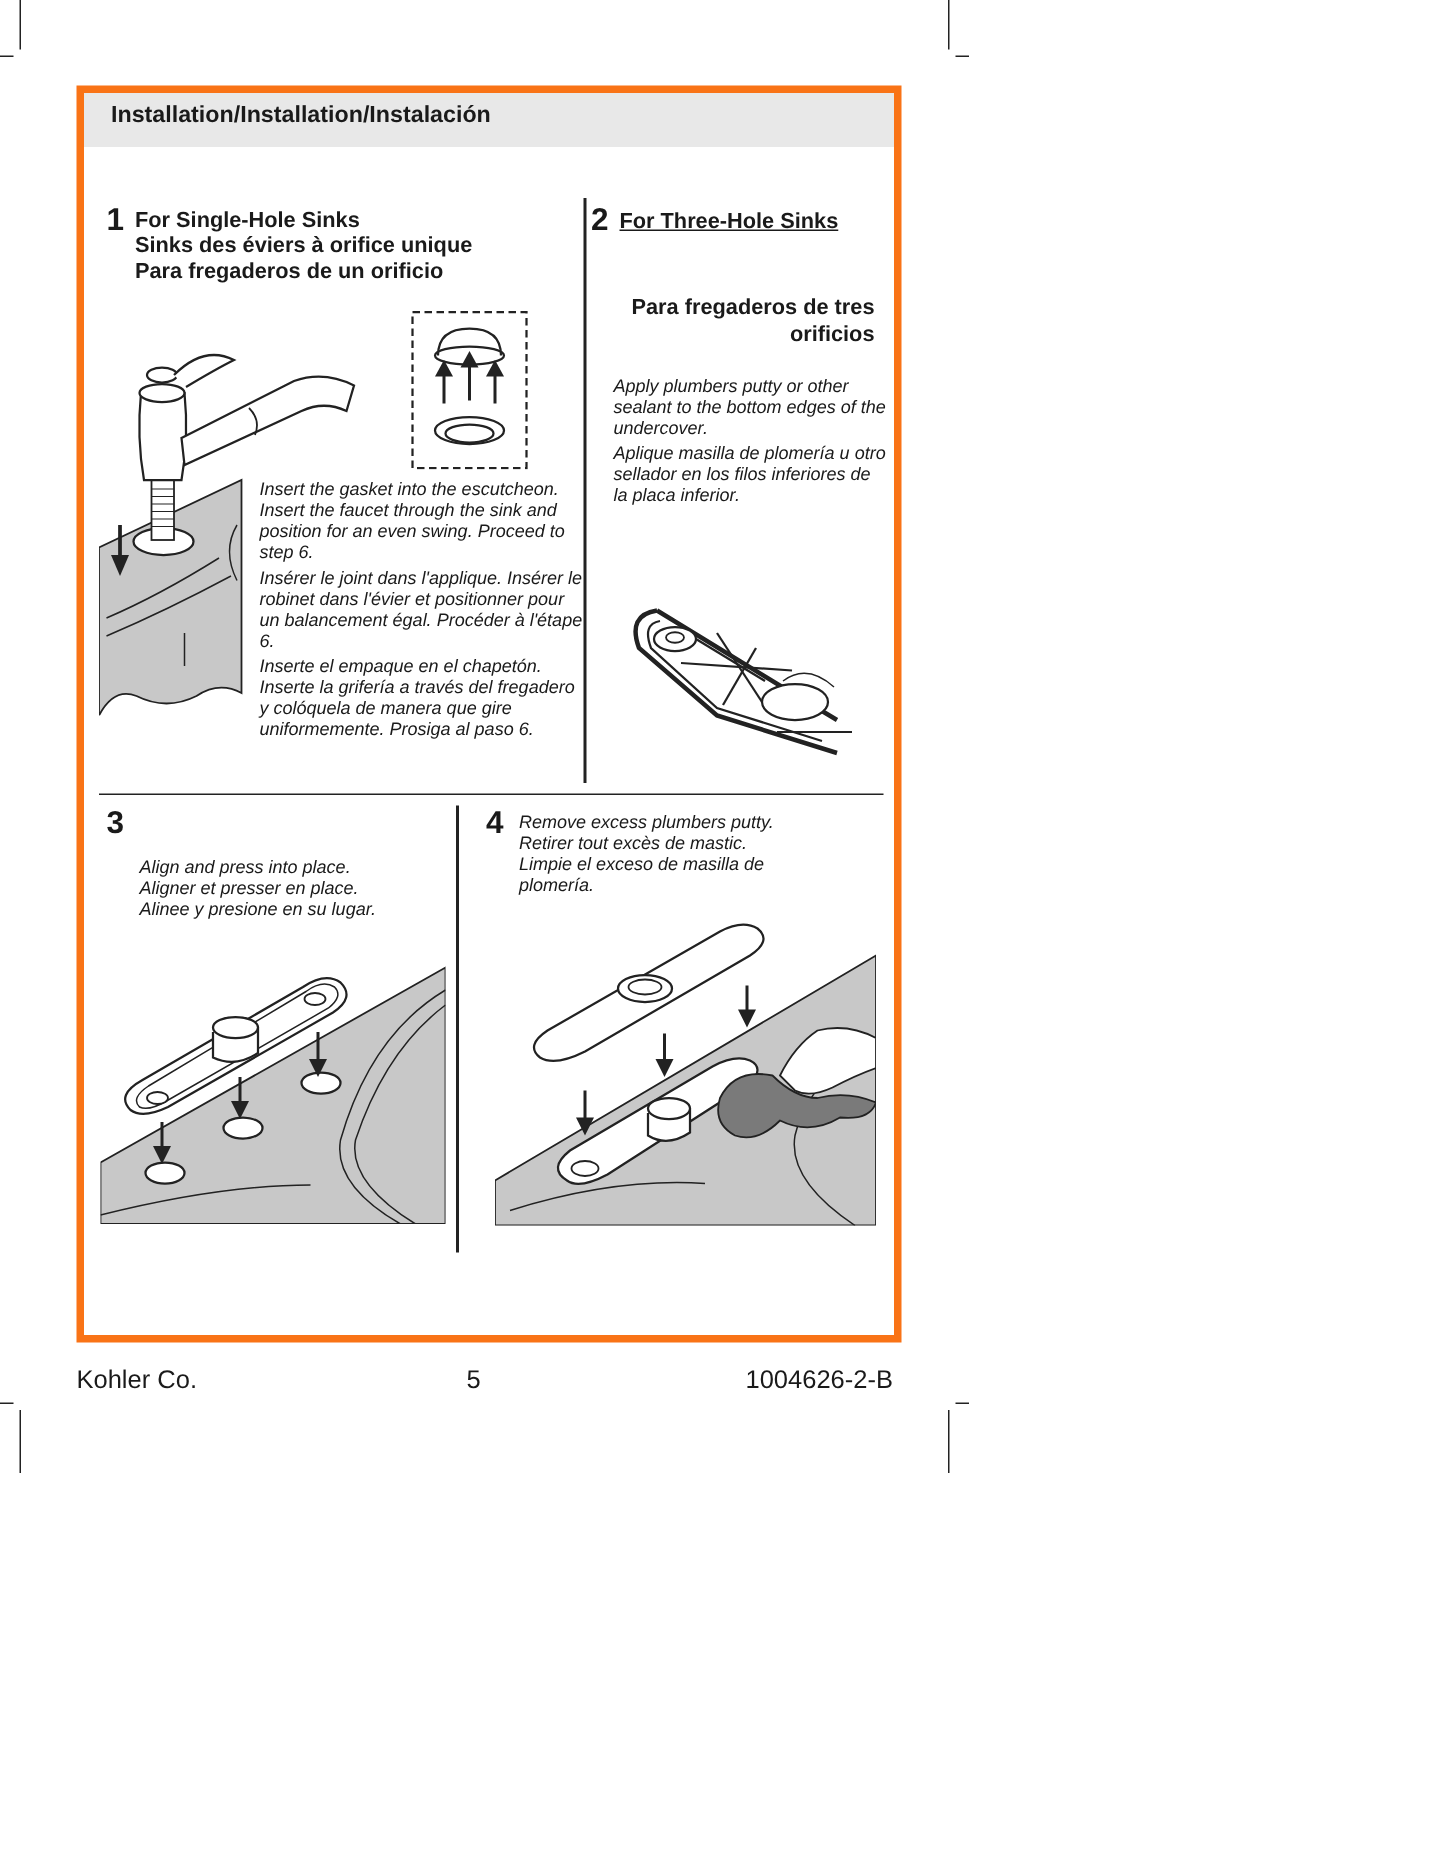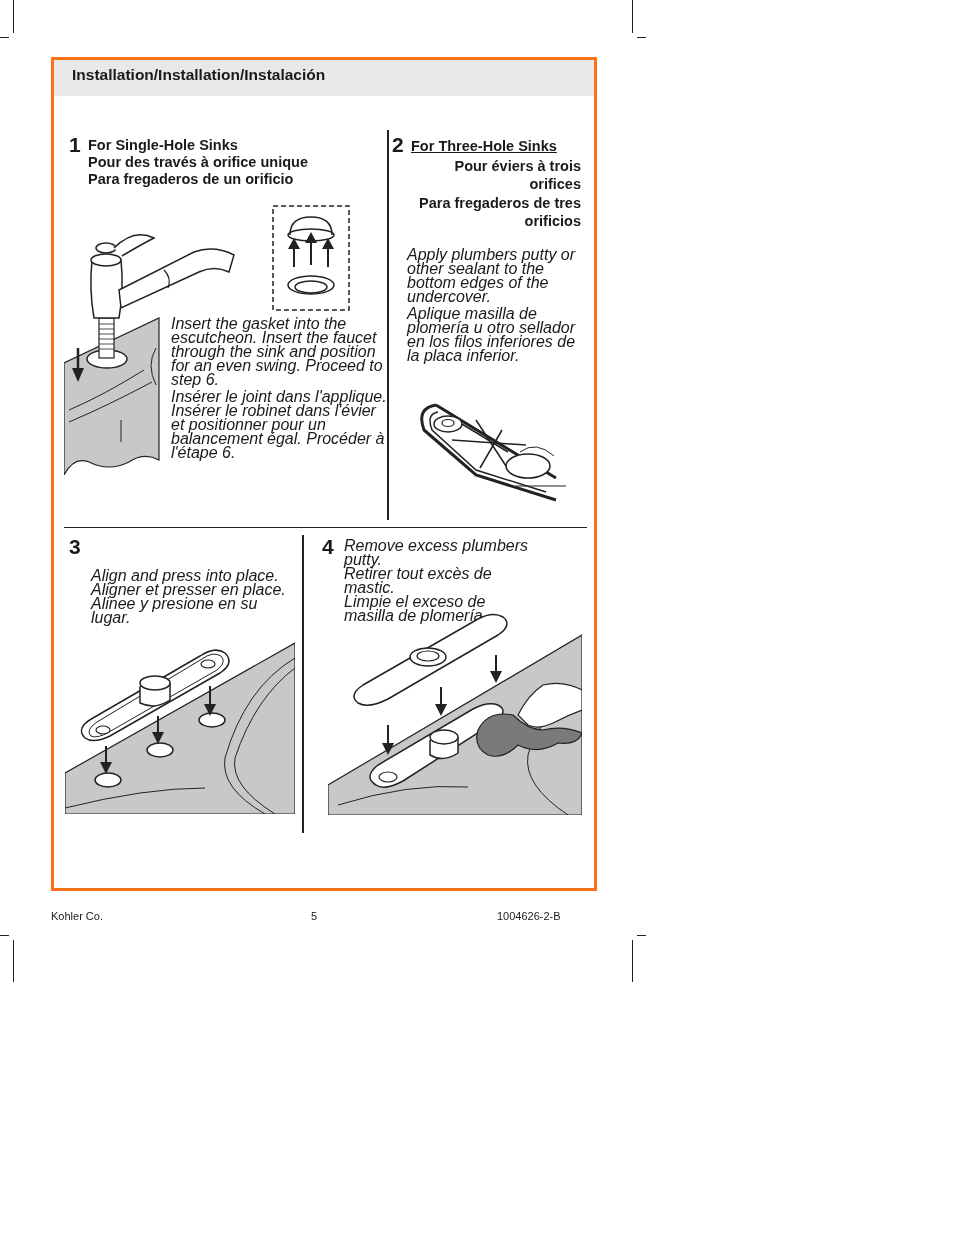--- a/index.html
+++ b/index.html
@@ -1,51 +1,51 @@
 <!DOCTYPE html>
 <html><head>
 <meta charset="utf-8">
 <style>
   html, body { margin:0; padding:0; background:#ffffff; }
   body { width:954px; height:1235px; position:relative; overflow:hidden;
          font-family:"Liberation Sans", sans-serif; color:#1a1a1a; }
   .crop { position:absolute; background:#222; }
   .frame { position:absolute; left:51px; top:57px; width:540px; height:828px;
-           border:3px solid #f97316; }
+           border:5px solid #f97316; }
   .banner { position:absolute; left:0; top:0; right:0; height:36px; background:#e8e8e8; }
   .banner-title { position:absolute; left:18px; top:6px; font-size:15.5px; font-weight:bold; }
   .step-num { position:absolute; font-size:21px; font-weight:bold; line-height:1; }
   .heading { position:absolute; font-size:14.5px; font-weight:bold; line-height:18px;text-align:right; }
-  .ital { position:absolute; font-size:16px; font-style:italic; line-height:14px; }
+  .ital { position:absolute; font-size:12px; font-style:italic; line-height:14px; }
   .ital p { margin:0 0 3px 0; }
   .vline { position:absolute; background:#222; width:2px; }
   .hline { position:absolute; background:#222; height:1px; }
   .illus { position:absolute; }
-  .footer { position:absolute; top:910px; font-size:11px; }
+  .footer { position:absolute; top:910px; font-size:17px; }
 </style>
 </head>
 <body>
 
 <div class="crop" style="left:13px;top:0;width:1px;height:33px;"></div>
 <div class="crop" style="left:0;top:37px;width:9px;height:1px;"></div>
 <div class="crop" style="left:632px;top:0;width:1px;height:33px;"></div>
 <div class="crop" style="left:637px;top:37px;width:9px;height:1px;"></div>
 <div class="crop" style="left:0;top:935px;width:9px;height:1px;"></div>
 <div class="crop" style="left:13px;top:940px;width:1px;height:42px;"></div>
 <div class="crop" style="left:637px;top:935px;width:9px;height:1px;"></div>
 <div class="crop" style="left:632px;top:940px;width:1px;height:42px;"></div>
 
 <div class="frame">
   <div class="banner">
     <div class="banner-title">Installation/Installation/Instalación</div>
   </div>
 
   <div class="step-num" style="left:15px;top:74px;">1</div>
   <div class="heading" style="left:34px;top:76px;">For Single-Hole Sinks</div>
-  <div class="heading" style="left:34px;top:93px;">Pour des través à orifice unique</div>
+  <div class="heading" style="left:34px;top:93px;">Sinks des éviers à orifice unique</div>
   <div class="heading" style="left:34px;top:110px;">Para fregaderos de un orificio</div>
 
   <svg class="illus" style="left:10px;top:140px;" width="210" height="275" viewBox="0 0 210 275">
 
     <path d="M0 163 L95 118 L95 260 Q80 252 65 262 Q45 272 25 262 Q10 256 0 275 Z" fill="#c8c8c8" stroke="#222" stroke-width="1.2"></path>
     <path d="M5 210 Q40 195 80 170" fill="none" stroke="#222" stroke-width="1"></path>
     <path d="M5 222 Q45 205 88 182" fill="none" stroke="#222" stroke-width="1"></path>
     <path d="M92 148 Q82 165 92 185" fill="none" stroke="#222" stroke-width="1"></path>
     <line x1="57" y1="220" x2="57" y2="242" stroke="#222" stroke-width="1"></line>
 
@@ -85,27 +85,27 @@
         <line x1="56" y1="62" x2="56" y2="42"></line>
     </g>
     <polygon points="16,44 28,44 22,33" fill="#222"></polygon>
     <polygon points="33,38 45,38 39,27" fill="#222"></polygon>
     <polygon points="50,44 62,44 56,33" fill="#222"></polygon>
   </svg>
 
   <div class="ital" style="left:117px;top:257px;width:216px;">
     <p>Insert the gasket into the escutcheon. Insert the faucet through the sink and position for an even swing. Proceed to step 6.</p>
     <p>Insérer le joint dans l'applique. Insérer le robinet dans l'évier et positionner pour un balancement égal. Procéder à l'étape 6.</p>
+    <p>Inserte el empaque en el chapetón. Inserte la grifería a través del fregadero y colóquela de manera que gire uniformemente. Prosiga al paso 6.</p>
   </div>
 
   <div class="vline" style="left:333px;top:70px;height:390px;"></div>
 
   <div class="step-num" style="left:338px;top:74px;">2</div>
   <div class="heading" style="left:357px;top:77px;text-decoration:underline;">For Three-Hole Sinks</div>
-  <div class="heading" style="left:357px;top:97px;width:170px;">Pour éviers à trois orifices</div>
   <div class="heading" style="left:357px;top:134px;width:170px;">Para fregaderos de tres orificios</div>
 
   <div class="ital" style="left:353px;top:188px;width:184px;">
     <p>Apply plumbers putty or other sealant to the bottom edges of the undercover.</p>
     <p>Aplique masilla de plomería u otro sellador en los filos inferiores de la placa inferior.</p>
   </div>
 
   <svg class="illus" style="left:362px;top:340px;" width="150" height="105" viewBox="0 0 150 105">
     <path d="M20 5 Q0 8 8 30 L60 75 L140 100" fill="none" stroke="#222" stroke-width="3"></path>
     <path d="M20 5 L110 60 L140 78" fill="none" stroke="#222" stroke-width="3"></path>

